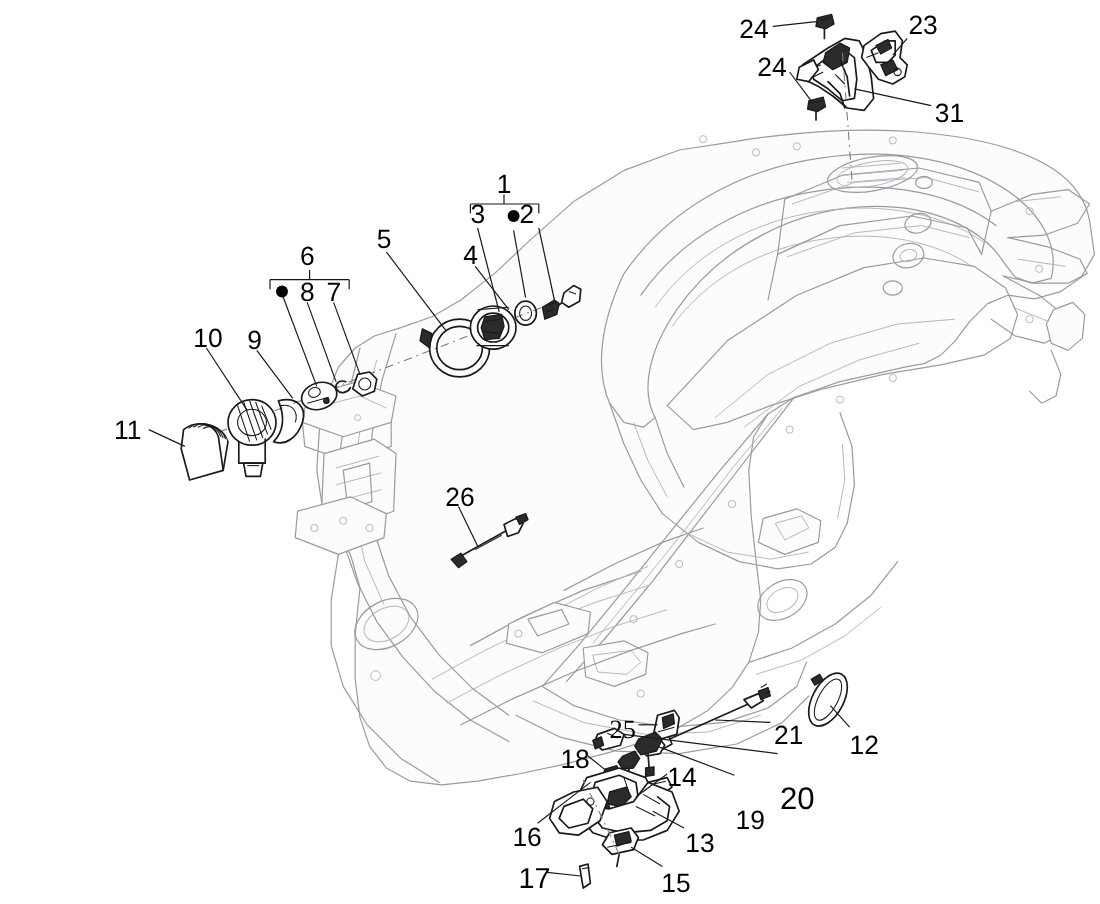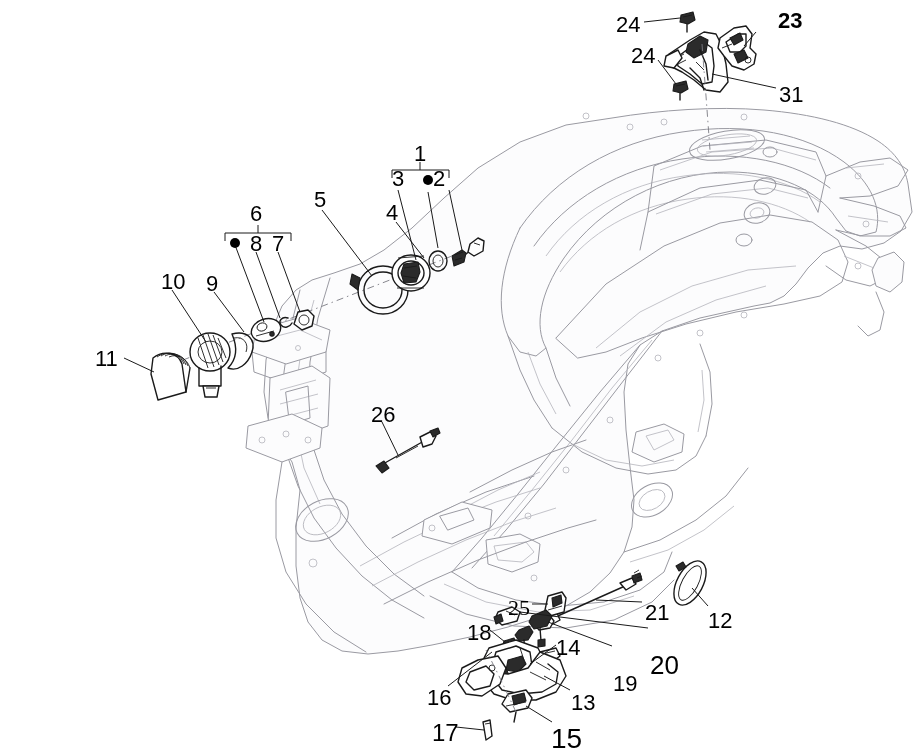--- a/index.html
+++ b/index.html
@@ -442,27 +442,27 @@
   <div class="callout" style="left:314px;top:189px;font-size:22px;">5</div>
   <div class="callout" style="left:250px;top:203px;font-size:22px;">6</div>
   <div class="callout" style="left:272px;top:233px;font-size:22px;">7</div>
   <div class="callout" style="left:250px;top:233px;font-size:22px;">8</div>
   <div class="callout" style="left:206px;top:273px;font-size:22px;">9</div>
   <div class="callout" style="left:161px;top:271px;font-size:22px;">10</div>
   <div class="callout" style="left:95px;top:348px;font-size:22px;">11</div>
   <div class="callout" style="left:708px;top:610px;font-size:22px;">12</div>
   <div class="callout" style="left:571px;top:692px;font-size:22px;">13</div>
   <div class="callout" style="left:556px;top:637px;font-size:22px;">14</div>
-  <div class="callout" style="left:551px;top:725px;font-size:28px;">15</div>
+  <div class="callout" style="left:551px;top:725px;font-size:22px;">15</div>
   <div class="callout" style="left:427px;top:687px;font-size:22px;">16</div>
   <div class="callout" style="left:432px;top:721px;font-size:24px;">17</div>
   <div class="callout" style="left:467px;top:622px;font-size:22px;">18</div>
   <div class="callout" style="left:613px;top:673px;font-size:22px;">19</div>
   <div class="callout" style="left:650px;top:652px;font-size:26px;">20</div>
   <div class="callout" style="left:645px;top:602px;font-size:22px;">21</div>
   <div class="callout" style="left:779px;top:84px;font-size:22px;">31</div>
-  <div class="callout" style="left:778px;top:10px;font-size:22px;font-weight:bold;">23</div>
+  <div class="callout" style="left:757px;top:10px;font-size:22px;">23</div>
   <div class="callout" style="left:616px;top:14px;font-size:22px;">24</div>
   <div class="callout" style="left:631px;top:45px;font-size:22px;">24</div>
   <div class="callout" style="left:508px;top:597px;font-size:22px;font-family:Liberation Serif, serif;">25</div>
   <div class="callout" style="left:371px;top:404px;font-size:22px;">26</div>
 
 </div>
 
 </body></html>

